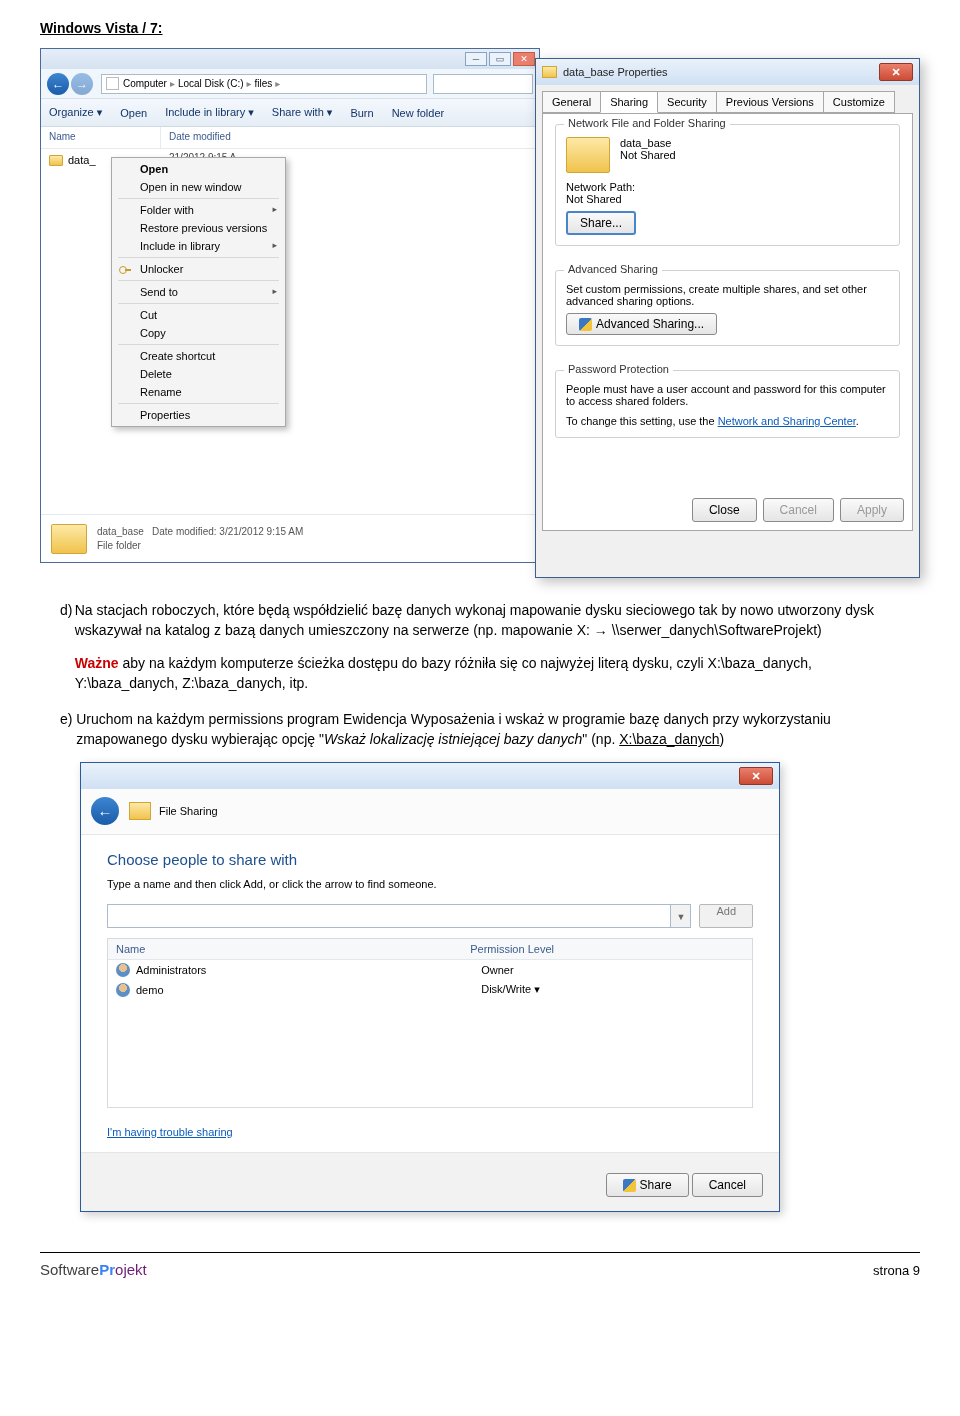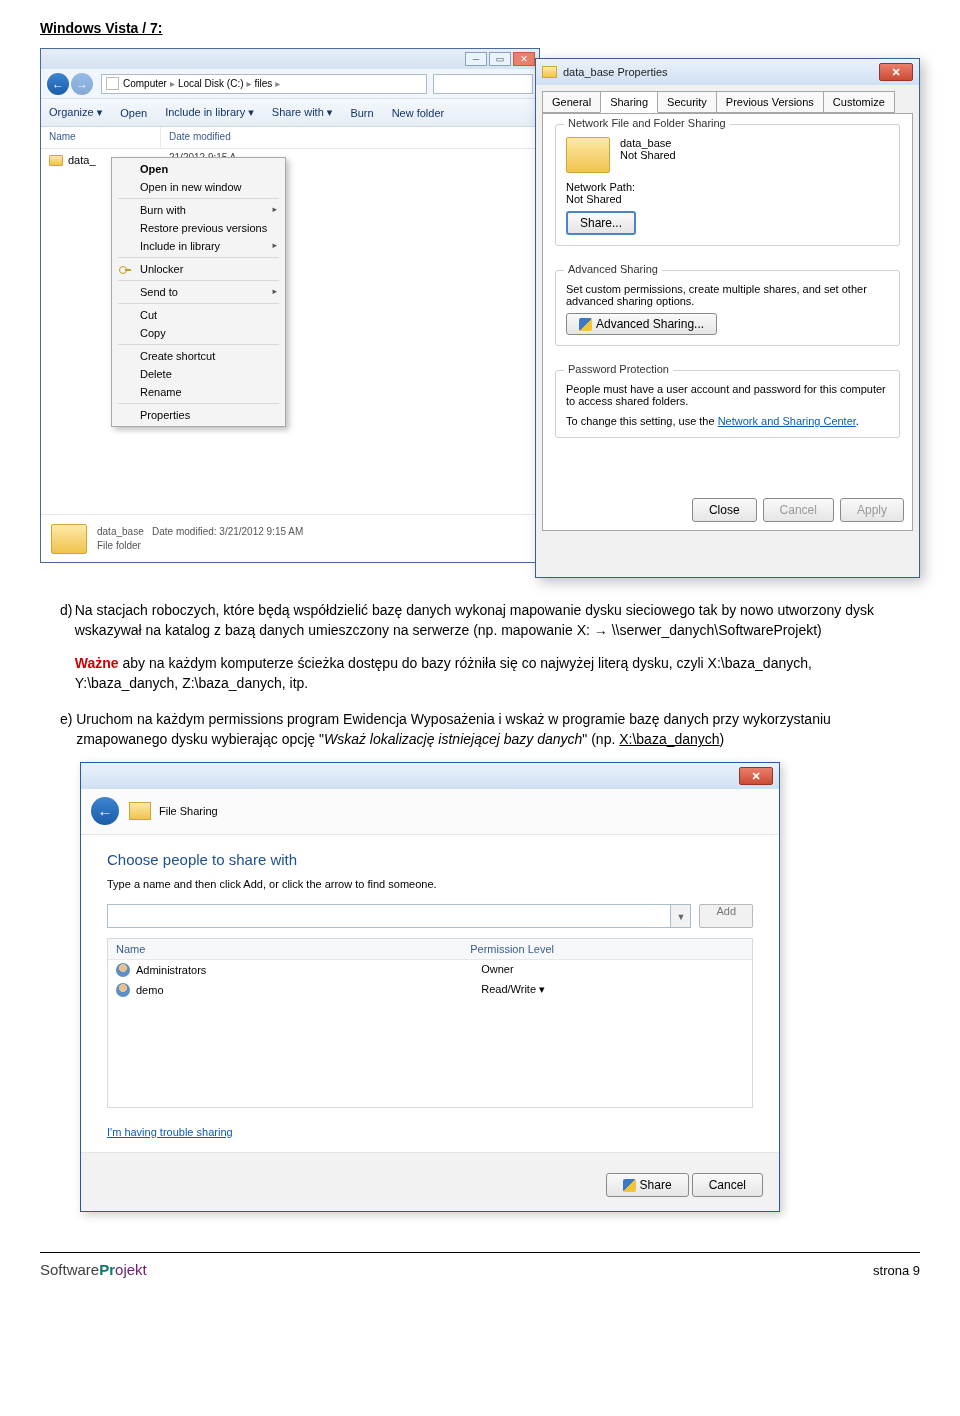--- a/index.html
+++ b/index.html
@@ -96,30 +96,30 @@
   .fs-body { padding:16px 26px 14px 26px;}
   .fs-h { font-size:15px; color:#1e4f8f; margin-bottom:10px;}
   .fs-combo { display:flex; margin:14px 0 10px 0;}
   .fs-combo .inp { flex:1; height:24px; border:1px solid #abc; background:#fff;}
   .fs-combo .dd { width:20px; height:24px; border:1px solid #abc; border-left:none; background:#f2f2f2; text-align:center; font-size:9px; line-height:24px; color:#666;}
   .fs-combo .addb { margin-left:8px; height:24px; padding:0 16px; border:1px solid #b8b8b8; background:#f1f1f1; color:#777; border-radius:2px;}
   .fs-table { border:1px solid #d6dae0; height:170px; }
   .fs-thead { display:flex; border-bottom:1px solid #e4e7eb; background:#f7f8fa;}
   .fs-thead .th { padding:4px 8px; font-size:11px; color:#3c5b8d;}
   .th1 { width:55%;} .th2 { width:45%;}
-  .fs-row { display:flex; padding:3px 8px; align-items:flex-start;gap:44px;}
+  .fs-row { display:flex; padding:3px 8px; align-items:center;gap:44px;}
   .fs-row .c1 { width:55%; display:flex; align-items:center;}
   .fs-row .c2 { width:45%; display:flex; justify-content:space-between; align-items:center;}
   .uic { width:14px; height:14px; border-radius:50%; background:radial-gradient(circle at 50% 35%, #e8c18f 35%, #5c8fc5 36%); margin-right:6px;}
   .fs-foot { display:flex; justify-content:space-between; align-items:center; padding:14px 16px; border-top:1px solid #e5e5e5; background:#f2f2f2;}
   .fs-foot .btn { padding:4px 16px;}
 
   .footer { display:flex; justify-content:space-between; align-items:flex-end; margin-top:40px; padding-top:8px; border-top:1px solid #000; font-size:13px;}
   .logo { font-family: Verdana, sans-serif; font-size:15px;}
-  .logo .sw { color:#404040;} .logo .pr { color:#0f766e; font-weight:bold;} .logo .oj { color:#701a75;}
+  .logo .sw { color:#404040;} .logo .pr { color:#3b82f6; font-weight:bold;} .logo .oj { color:#701a75;}
 </style>
 </head>
 <body>
 
 <div class="heading-u">Windows Vista / 7:</div>
 
 <div class="screenshot-area">
 
   <div class="win-explorer">
     <div class="we-titlebar">
@@ -160,21 +160,21 @@
               <span class="folder-ico"></span>
               <span>data_</span>
             </div>
           <div class="c2">21/2012 9:15 A</div>
         </div>
 
         <div class="we-context">
           <div class="mi bold">Open</div>
           <div class="mi">Open in new window</div>
           <div class="sep-l"></div>
-          <div class="mi arrow">Burn with</div>
+          <div class="mi arrow">Folder with</div>
           <div class="mi">Restore previous versions</div>
           <div class="mi arrow">Include in library</div>
           <div class="sep-l"></div>
           <div class="mi"><span class="key-ico"></span><span>Unlocker</span></div>
           <div class="sep-l"></div>
           <div class="mi arrow">Send to</div>
           <div class="sep-l"></div>
           <div class="mi">Cut</div>
           <div class="mi">Copy</div>
           <div class="sep-l"></div>
@@ -292,21 +292,21 @@
         <div class="c2">
             <span>Owner</span>
           </div>
       </div>
       <div class="fs-row">
         <div class="c1">
             <span class="uic"></span>
             <span>demo</span>
           </div>
         <div class="c2">
-            <span>Read/Write ▾</span>
+            <span>Disk/Write ▾</span>
           </div>
       </div>
     </div>
     <div style="margin-top:18px">
       <span class="link">I'm having trouble sharing</span>
     </div>
   </div>
   <div class="fs-foot">
     <span></span>
     <div>

